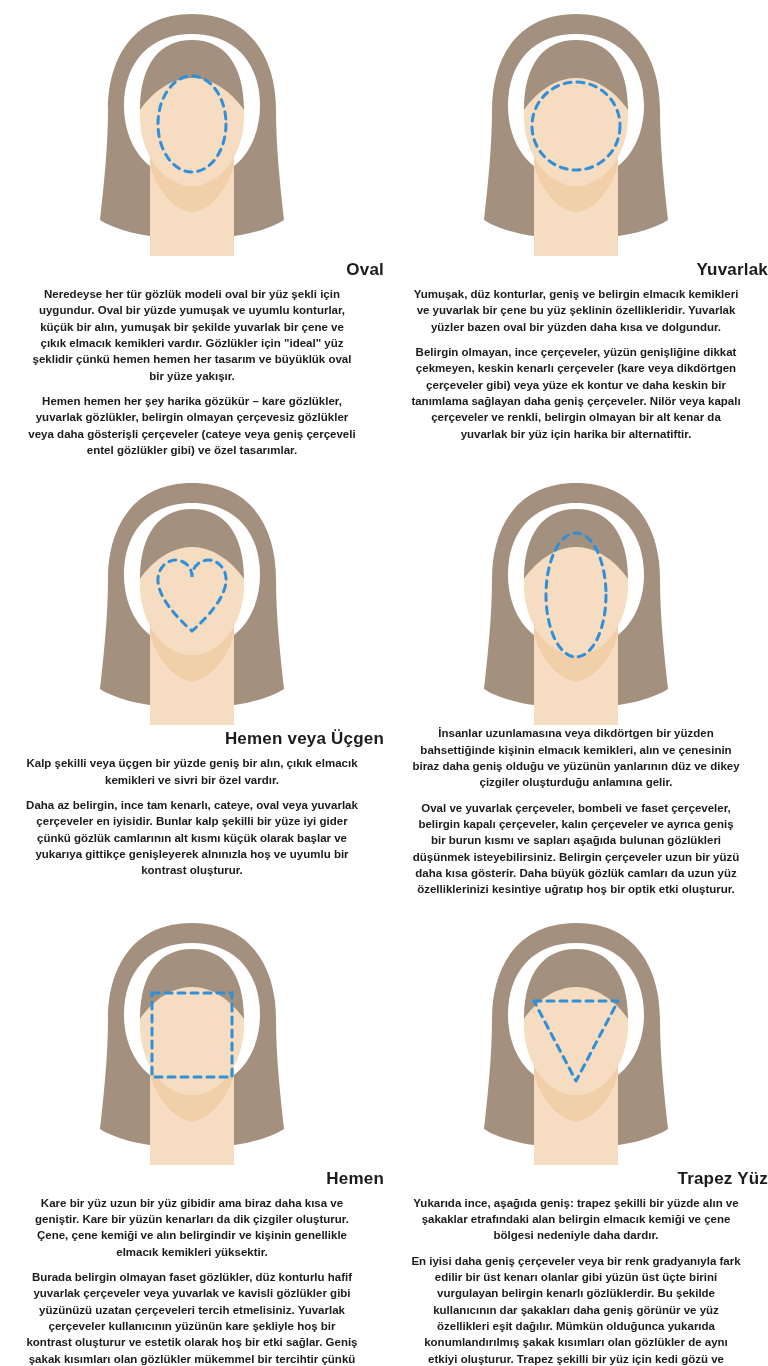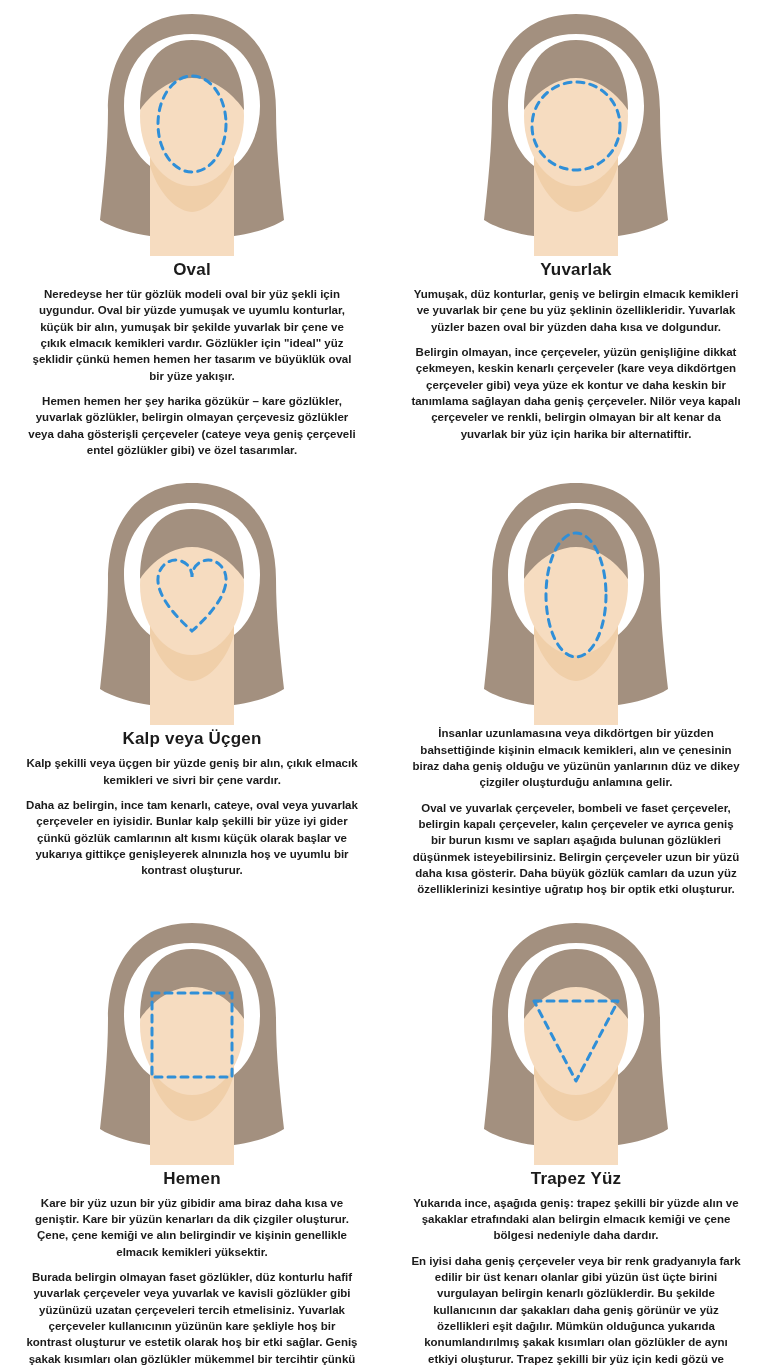--- a/index.html
+++ b/index.html
@@ -17,21 +17,21 @@
   }
   .grid {
     display: grid;
     grid-template-columns: 384px 384px;
     width: 768px;
   }
   .cell {
     width: 384px;
     display: flex;
     flex-direction: column;
-    align-items: center;
+    align-items: flex-end;
   }
   .figure {
     width: 384px;
     height: 250px;
     position: relative;
     overflow: hidden;
   }
   .figure svg { display: block; margin: 0 auto; }
   .face-title {
     font-size: 17px;
@@ -100,22 +100,22 @@
           <g>
             <path d="M192 8 C132 8 108 54 108 104 C108 140 104 178 100 214 C112 222 134 228 150 230 L150 160 C132 146 124 122 124 100 C124 56 150 28 192 28 C234 28 260 56 260 100 C260 122 252 146 234 160 L234 230 C250 228 272 222 284 214 C280 178 276 140 276 104 C276 54 252 8 192 8 Z" fill="#a3907f"></path>
             <path d="M150 150 L234 150 L234 250 L150 250 Z" fill="#f0cfa9"></path>
             <ellipse cx="192" cy="110" rx="52" ry="70" fill="#f6dcc0"></ellipse>
             <path d="M140 104 C140 58 160 34 192 34 C224 34 244 58 244 104 C244 104 224 72 192 72 C160 72 140 104 140 104 Z" fill="#a3907f"></path>
             <path d="M150 160 C160 192 180 206 192 206 C204 206 224 192 234 160 L234 250 L150 250 Z" fill="#f6dcc0"></path>
             <path d="M192 102 C192 86 174 80 164 90 C152 102 156 124 192 156 C228 124 232 102 220 90 C210 80 192 86 192 102 Z" fill="none" stroke="#2f8fd8" stroke-width="3" stroke-dasharray="7 6" stroke-linecap="round"></path>
           </g>
         </svg>
       </div>
-      <div class="face-title">Kalp veya Üçgen</div>
-      <p class="desc">Kalp şekilli veya üçgen bir yüzde geniş bir alın, çıkık elmacık kemikleri ve sivri bir çene vardır.</p>
+      <div class="face-title">Hemen veya Üçgen</div>
+      <p class="desc">Kalp şekilli veya üçgen bir yüzde geniş bir alın, çıkık elmacık kemikleri ve sivri bir özel vardır.</p>
       <p class="desc">Daha az belirgin, ince tam kenarlı, cateye, oval veya yuvarlak çerçeveler en iyisidir. Bunlar kalp şekilli bir yüze iyi gider çünkü gözlük camlarının alt kısmı küçük olarak başlar ve yukarıya gittikçe genişleyerek alnınızla hoş ve uyumlu bir kontrast oluşturur.</p>
     </div>
 
     <div class="cell block-pad">
       <div class="figure">
         <svg width="384" height="250" viewBox="0 0 384 250">
           <g>
             <path d="M192 8 C132 8 108 54 108 104 C108 140 104 178 100 214 C112 222 134 228 150 230 L150 160 C132 146 124 122 124 100 C124 56 150 28 192 28 C234 28 260 56 260 100 C260 122 252 146 234 160 L234 230 C250 228 272 222 284 214 C280 178 276 140 276 104 C276 54 252 8 192 8 Z" fill="#a3907f"></path>
             <path d="M150 150 L234 150 L234 250 L150 250 Z" fill="#f0cfa9"></path>
             <ellipse cx="192" cy="110" rx="52" ry="70" fill="#f6dcc0"></ellipse>

